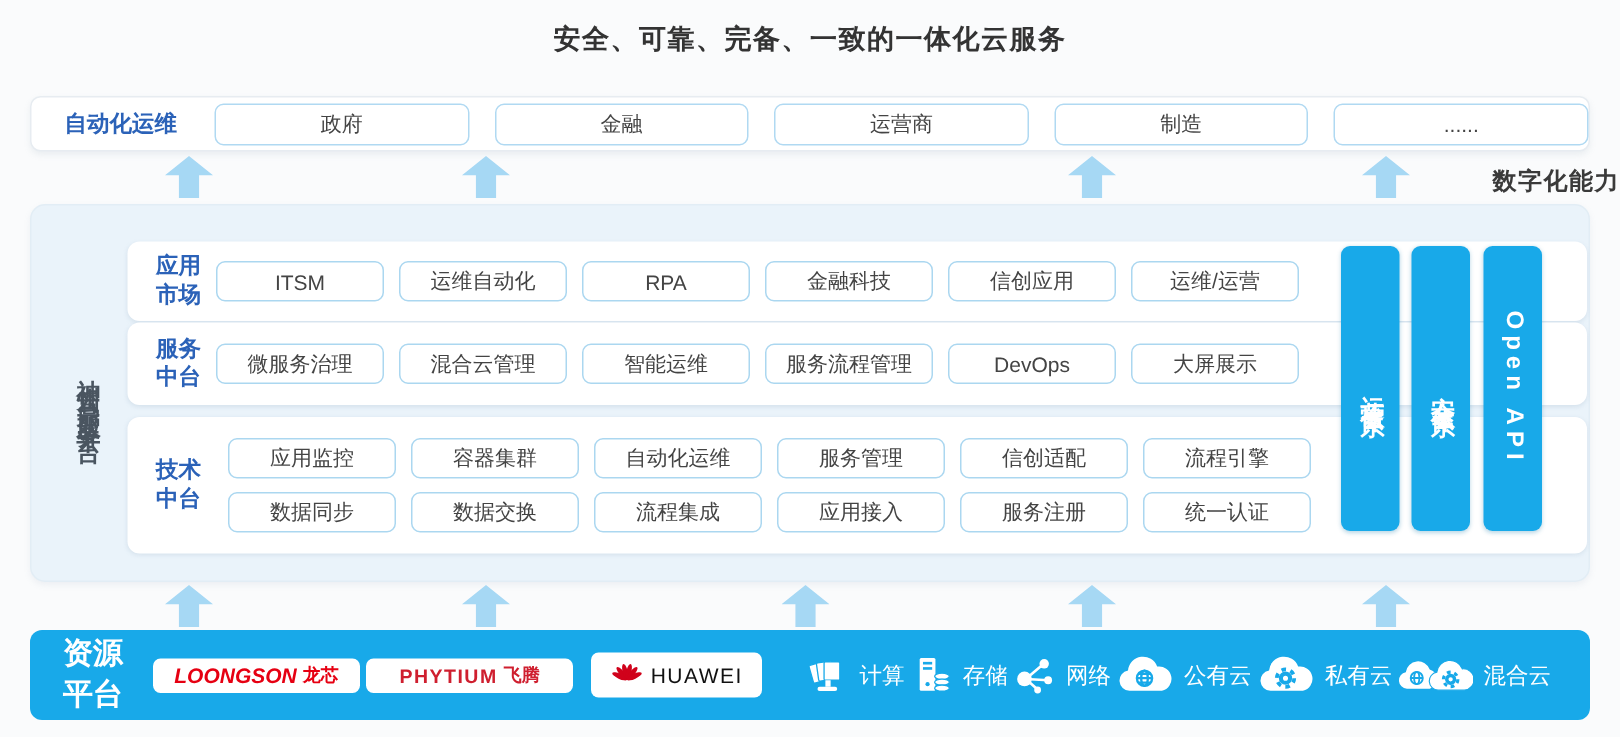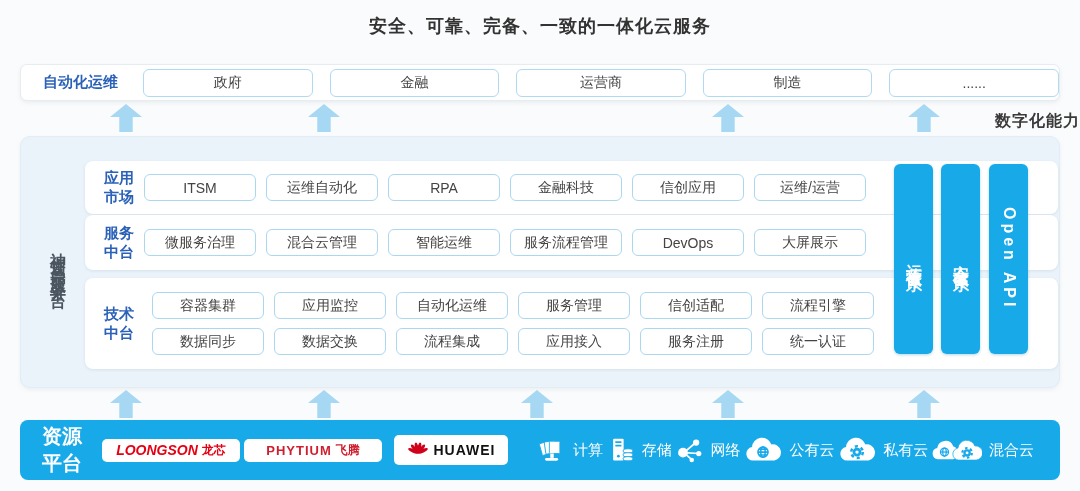--- a/index.html
+++ b/index.html
@@ -85,21 +85,21 @@
   }
   .loongson-text { color:#e60012; font-weight:bold; font-style:italic; font-size:14px; }
   .loongson-cn { color:#e60012; font-weight:bold; font-size:12px; }
   .phytium-text { color:#cf1f2f; font-weight:bold; font-size:13px; letter-spacing:1px; }
   .phytium-cn { color:#cf1f2f; font-weight:bold; font-size:12px; }
   .huawei-pill {
     width:114px; height:30px; background:#fff; border-radius:5px;
     display:flex; align-items:center; justify-content:center; gap:5px;
     margin-left:12px; flex:none;
   }
-  .huawei-text { color:#111; font-weight:bold; font-size:14px; letter-spacing:1px; }
+  .huawei-text { color:#111; font-weight:normal; font-size:14px; letter-spacing:1px; }
   .res-items { flex:1; display:flex; align-items:center; justify-content:space-between; margin:0 26px 0 30px; }
   .res-item { display:flex; align-items:center; gap:7px; color:#fff; font-size:15px; white-space:nowrap; }
 </style>
 </head>
 <body>
 
 <div class="title">安全、可靠、完备、一致的一体化云服务</div>
 
 <div class="industry-row">
   <div class="industry-label">自动化运维</div>
@@ -144,22 +144,22 @@
       <div class="chip">服务流程管理</div>
       <div class="chip">DevOps</div>
       <div class="chip">大屏展示</div>
     </div>
   </div>
 
   <div class="p-row p-row3">
     <div class="p-label">技术中台</div>
     <div class="chip-col">
       <div class="chips">
+        <div class="chip">应用监控</div>
         <div class="chip">容器集群</div>
-        <div class="chip">应用监控</div>
         <div class="chip">自动化运维</div>
         <div class="chip">服务管理</div>
         <div class="chip">信创适配</div>
         <div class="chip">流程引擎</div>
       </div>
       <div class="chips">
         <div class="chip">数据同步</div>
         <div class="chip">数据交换</div>
         <div class="chip">流程集成</div>
         <div class="chip">应用接入</div>

